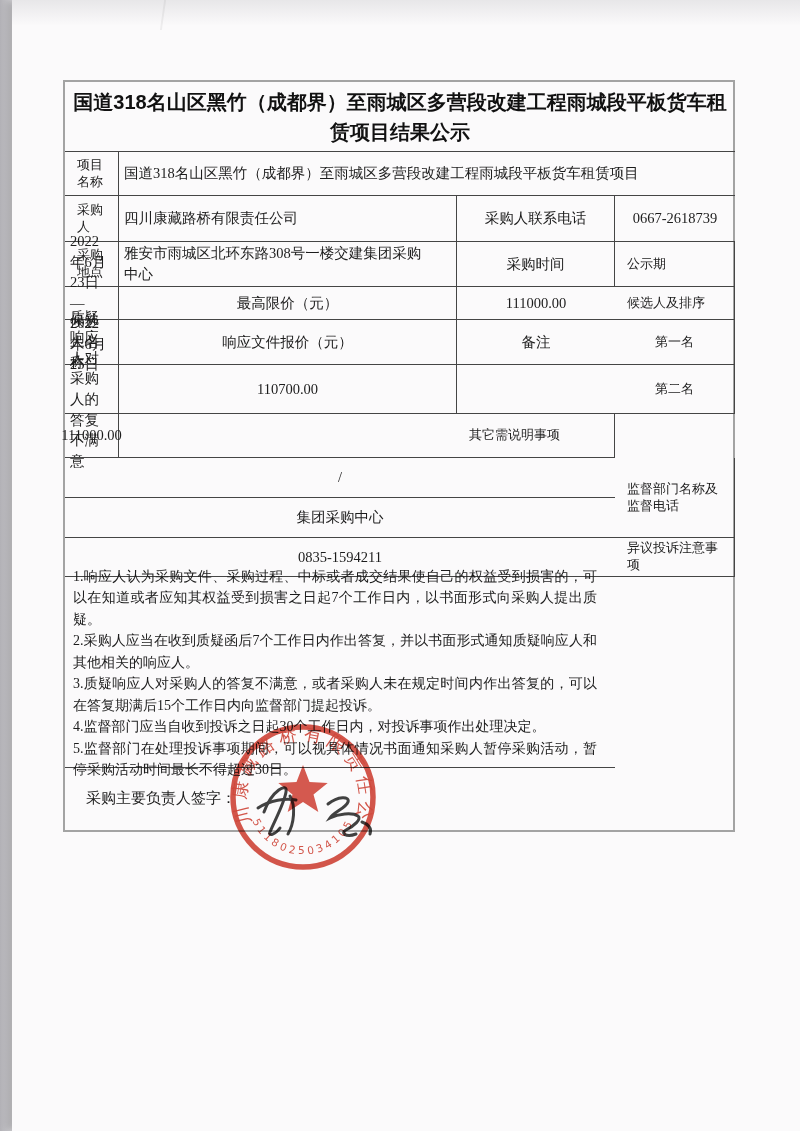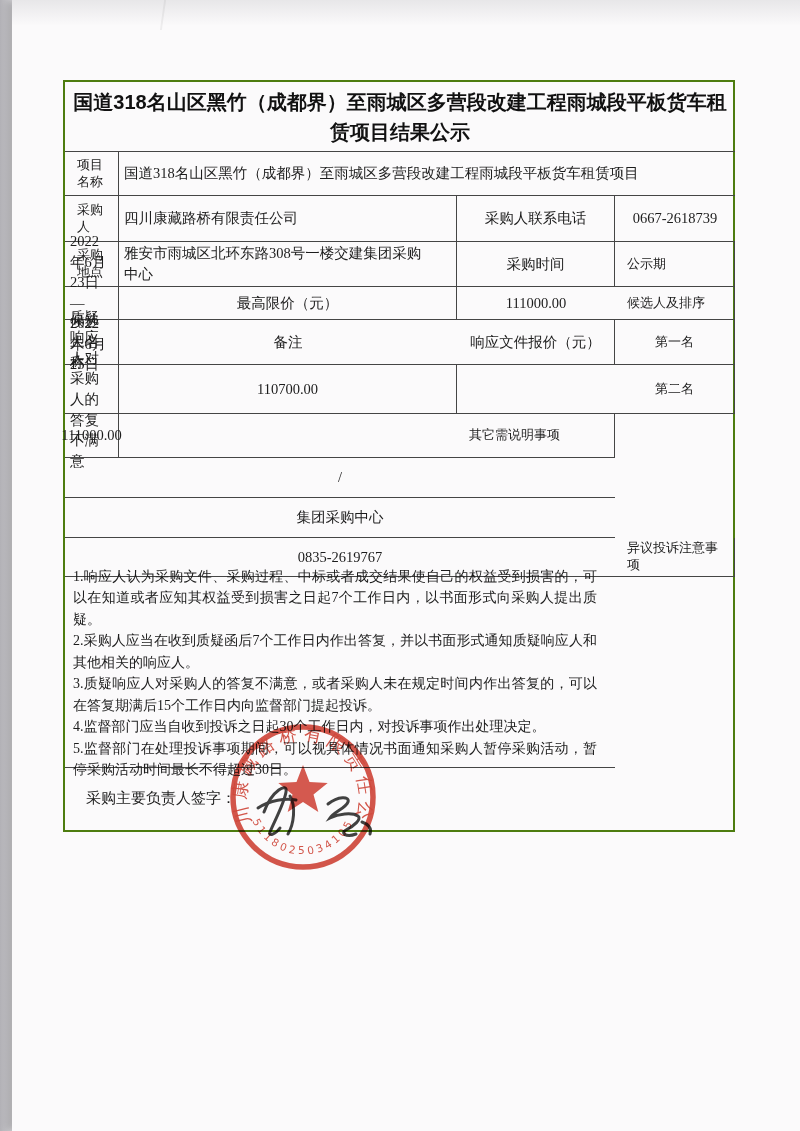--- a/index.html
+++ b/index.html
@@ -18,21 +18,21 @@
   }
   .crease{
     position:absolute;left:150px;top:0;width:2px;height:30px;
     background:rgba(0,0,0,.05);transform:skewX(-8deg);
   }
   .doc-table{
     position:absolute;left:51px;top:80px;width:672px;
     display:grid;box-sizing:border-box;
     grid-template-columns:54px 338px 158px 120px;
     grid-template-rows:70px 44px 46px 45px 33px 45px 49px 44px 40px 40px 39px 191px 62px;
-    border:2px solid #4d7c0f;
+    border:2px solid #a3a3a3;
     color:#1c1c1c;
   }
   .c{
     border-right:1.5px solid #454545;border-bottom:1.5px solid #454545;
     box-sizing:border-box;display:flex;align-items:center;
     font-size:14.5px;padding:2px 5px;line-height:1.42;
   }
   .nbr{border-right:none;}
   .nbb{border-bottom:none;}
   .span3{grid-column:span 3;}
@@ -83,37 +83,38 @@
     <div class="c wrap2">雅安市雨城区北环东路308号一楼交建集团采购中心</div>
     <div class="c center">采购时间</div>
 
     <div class="c label">公示期</div>
     <div class="c center">2022年6月23日—2022年6月25日</div>
     <div class="c center">最高限价（元）</div>
     <div class="c nbr center">111000.00</div>
 
     <div class="c label">候选人及排序</div>
     <div class="c center">候选人名称</div>
+    <div class="c center">响应文件报价（元）</div>
     <div class="c nbr center">备注</div>
-    <div class="c center">响应文件报价（元）</div>
 
     <div class="c label label-center">第一名</div>
     <div class="c center">质疑响应人对采购人的答复不满意</div>
     <div class="c center">110700.00</div>
     <div class="c nbr center"></div>
 
     <div class="c label label-center">第二名</div>
     <div class="c center">111000.00</div>
     <div class="c nbr center"></div>
 
     <div class="c label">其它需说明事项</div>
     <div class="c nbr span3 center">/</div>
 
+    <div class="c label label-center rs2">监督部门名称及监督电话</div>
     <div class="c nbr span3 center">集团采购中心</div>
-    <div class="c nbr span3 center">0835-2619767</div>
+    <div class="c nbr span3 center">0835-1594211</div>
 
     <div class="c label">异议投诉注意事项</div>
     <div class="c nbr span3 objection-cell">
       <div class="objection-text">
         <div>1.响应人认为采购文件、采购过程、中标或者成交结果使自己的权益受到损害的，可以在知道或者应知其权益受到损害之日起7个工作日内，以书面形式向采购人提出质疑。</div>
         <div>2.采购人应当在收到质疑函后7个工作日内作出答复，并以书面形式通知质疑响应人和其他相关的响应人。</div>
         <div>3.质疑响应人对采购人的答复不满意，或者采购人未在规定时间内作出答复的，可以在答复期满后15个工作日内向监督部门提起投诉。</div>
         <div>4.监督部门应当自收到投诉之日起30个工作日内，对投诉事项作出处理决定。</div>
         <div>5.监督部门在处理投诉事项期间，可以视具体情况书面通知采购人暂停采购活动，暂停采购活动时间最长不得超过30日。</div>
       </div>

